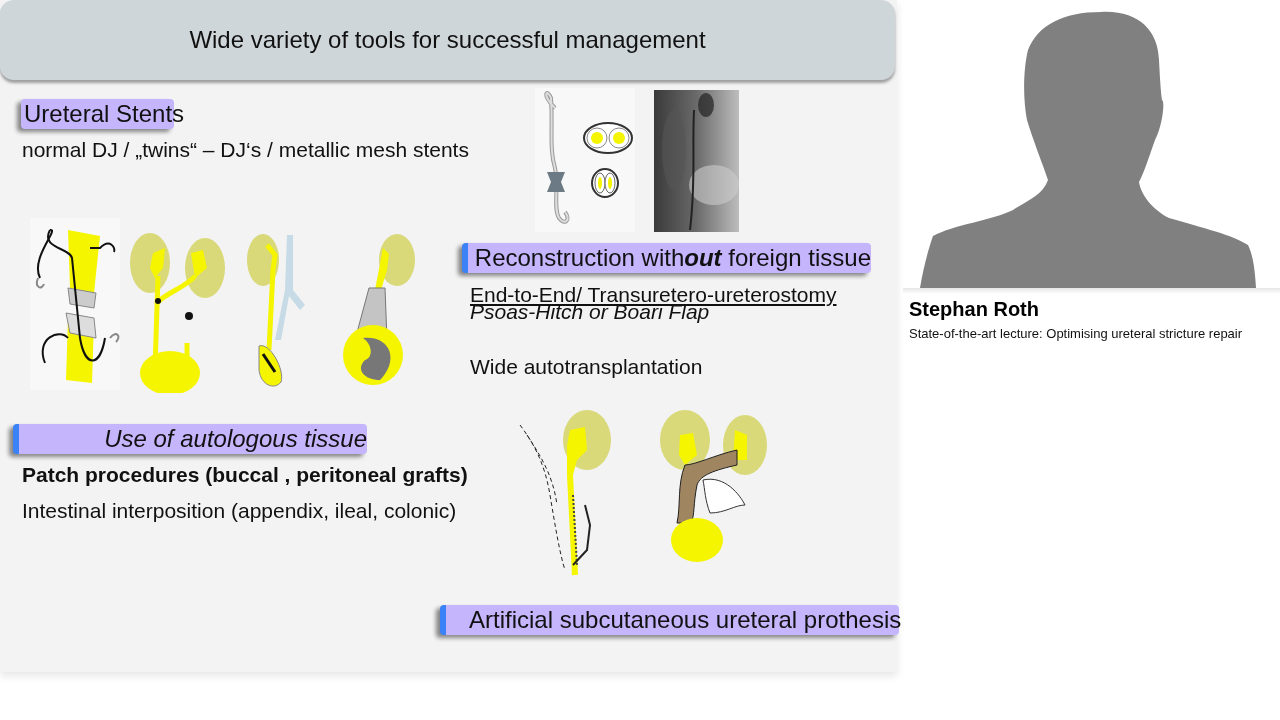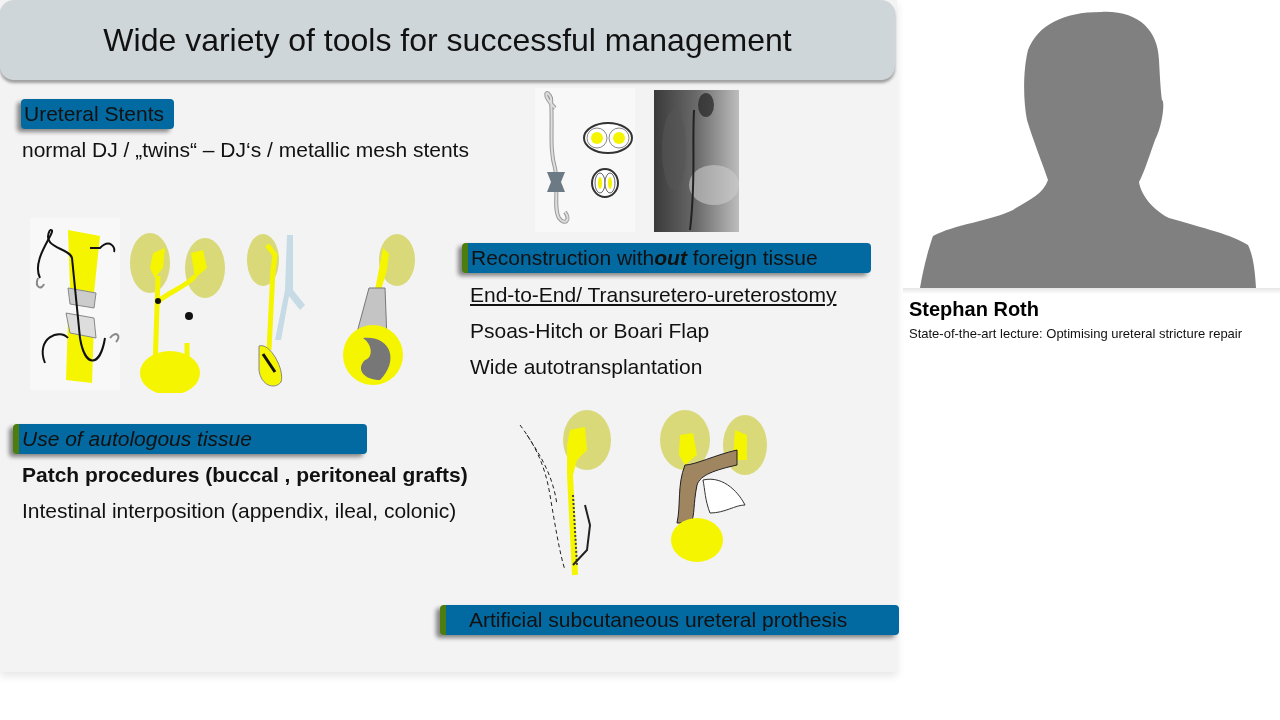--- a/index.html
+++ b/index.html
@@ -13,29 +13,29 @@
     position:absolute; left:0; top:0; width:897px; height:672px;
     background:#f3f3f3;
     box-shadow: 0 4px 8px rgba(0,0,0,0.10);
   }
   .slide-title {
     position:absolute; left:0; top:0; width:895px; height:80px;
     background:#cfd6da;
     border-radius:14px;
     box-shadow: 0 3px 3px rgba(0,0,0,0.35);
     display:flex; align-items:center; justify-content:center;
-    font-size:32px; color:#111;
+    font-size:24px; color:#111;
   }
   .label-box {
-    position:absolute; background:#0369a1; border-radius:4px;
+    position:absolute; background:#c4b5fd; border-radius:4px;
     box-shadow: -4px 3px 4px rgba(0,0,0,0.45);
-    font-size:21px; padding:0 0 0 3px; line-height:30px; height:30px;
+    font-size:24px; padding:0 0 0 3px; line-height:30px; height:30px;
     white-space:nowrap;
   }
-  .label-box.dark-left { border-left:6px solid #4d7c0f; }
+  .label-box.dark-left { border-left:6px solid #3b82f6;text-align:right; }
   .txt { position:absolute; font-size:21px; white-space:nowrap; line-height:26px; }
   .illus { position:absolute; }
 
   .speaker-panel {
     position:absolute; left:903px; top:0; width:377px; height:288px; background:#fff;
   }
   .speaker-divider {
     position:absolute; left:903px; top:288px; width:377px; height:6px;
     background:linear-gradient(#e6e6e6,#fff);
   }
@@ -84,21 +84,21 @@
     <ellipse cx="20" cy="60" rx="12" ry="40" fill="#555" opacity="0.6"></ellipse>
     <ellipse cx="60" cy="95" rx="25" ry="20" fill="#ccc" opacity="0.6"></ellipse>
     <ellipse cx="52" cy="15" rx="8" ry="12" fill="#222" opacity="0.7"></ellipse>
     <path d="M40 20 C38 60,42 90,36 140" stroke="#222" stroke-width="2" fill="none"></path>
   </svg>
 
   <div class="label-box dark-left" style="left:462px;top:243px;width:400px;">
     <span>Reconstruction  with</span><b><i>out</i></b><span>  foreign tissue</span>
   </div>
   <div class="txt" style="left:470px;top:282px;text-decoration:underline;">End-to-End/ Transuretero-ureterostomy</div>
-  <div class="txt" style="left:470px;top:318px;">Psoas-Hitch or Boari Flap</div>
+  <div class="txt" style="left:470px;top:299px;font-style:italic;">Psoas-Hitch or Boari Flap</div>
   <div class="txt" style="left:470px;top:354px;">Wide autotransplantation</div>
 
   <svg class="illus" style="left:30px;top:218px;" width="90" height="172" viewBox="0 0 90 172">
     <rect width="90" height="172" fill="#f8f8f8"></rect>
     <path d="M38 12 L70 18 L64 75 L40 70 Z" fill="#f5f500"></path>
     <path d="M38 100 L64 104 L62 165 L36 162 Z" fill="#f5f500"></path>
     <path d="M38 70 L66 75 L64 90 L40 86 Z" fill="#ccc" stroke="#888"></path>
     <path d="M36 95 L64 100 L66 120 L40 115 Z" fill="#ddd" stroke="#888"></path>
     <path d="M20 12 C10 30,40 30,42 40 L50 120 C55 150,70 150,75 120" stroke="#111" stroke-width="2" fill="none"></path>
     <path d="M10 60 C0 40,30 10,20 12" stroke="#111" stroke-width="2" fill="none"></path>

